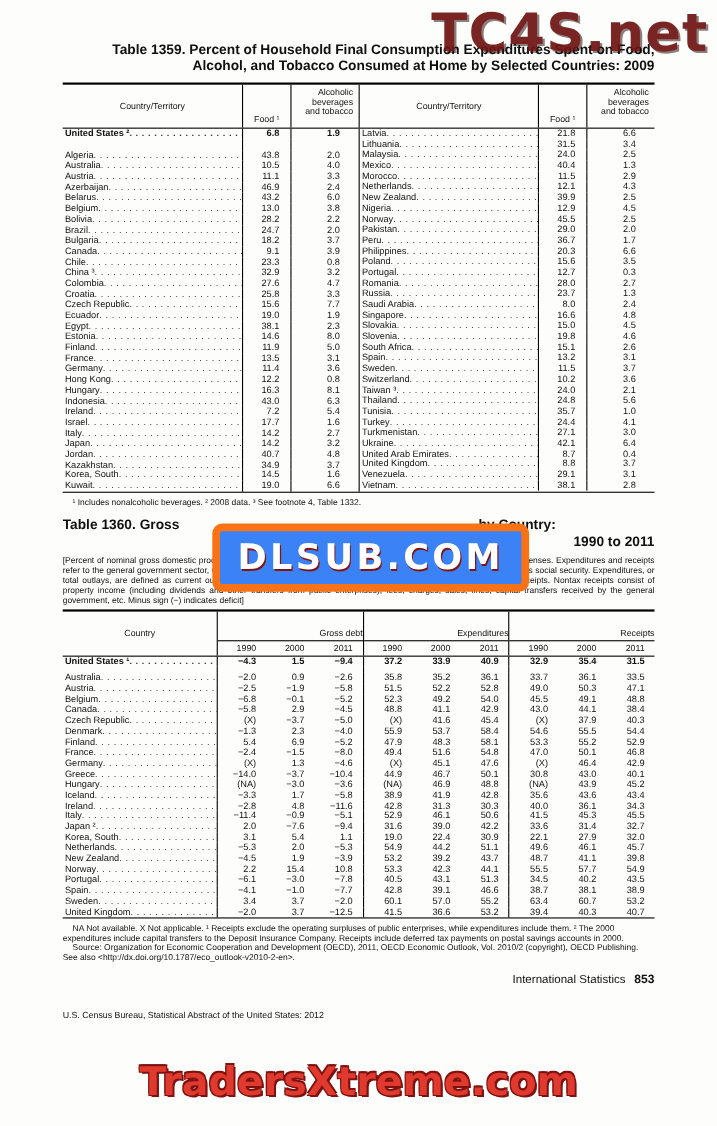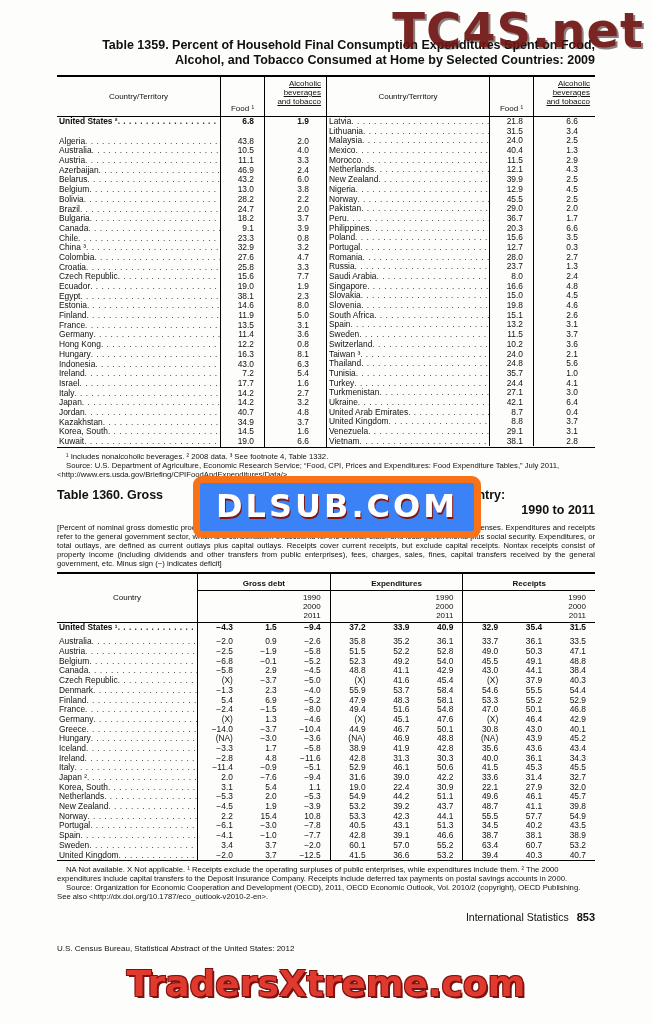--- a/index.html
+++ b/index.html
@@ -10,21 +10,21 @@
 
   .t-title{font-size:12.5px;font-weight:bold;line-height:15px;text-align:right;}
 
   
   .table59{margin-top:7px;border-top:2px solid #000;border-bottom:1px solid #000;display:flex;}
   .half{width:50%;}
   .half.rgt{border-left:1px solid #000;}
   .h59{display:flex;border-bottom:1px solid #000;height:40px;font-size:8px;line-height:9px;}
   .h59 .hco{flex:1;display:flex;align-items:center;justify-content:center;text-align:center;}
   .h59 .hfo{width:44px;border-left:1px solid #000;display:flex;align-items:flex-end;justify-content:center;padding-bottom:3px;}
-  .h59 .hal{width:62px;border-left:1px solid #000;text-align:right;padding:2px 5px 0 0;white-space:pre-line;text-decoration:underline;}
+  .h59 .hal{width:62px;border-left:1px solid #000;text-align:right;padding:2px 5px 0 0;white-space:pre-line;}
   .r59{display:flex;height:9.7px;line-height:9.7px;font-size:8.4px;}
   .r59 .nm{padding-left:2px;white-space:nowrap;}
   .r59 .ld{flex:1;overflow:hidden;white-space:nowrap;color:#333;}
   .r59 .ld::after{content:" . . . . . . . . . . . . . . . . . . . . . . . . . . . . . . . . . . . . . . . . . . . . . . . .";letter-spacing:.5px;}
   .r59 .v{text-align:right;border-left:1px solid #000;}
   .r59 .v1{width:44px;padding-right:10px;}
   .r59 .v2{width:62px;padding-right:17px;}
   .r59.bold{font-weight:bold;}
   .r59.spacer{height:10px;}
   .r59.spacer .ld::after{content:"";}
@@ -34,22 +34,22 @@
 
   
   .sec60{margin-top:9px;}
   .t60-line1{display:flex;}
   .t60-gap{width:272px;}
   .intro{margin-top:5px;font-size:7.7px;line-height:9px;text-align:justify;}
   .table60{margin-top:4px;border-top:2px solid #000;border-bottom:1px solid #000;}
   .h60{display:flex;border-bottom:1px solid #000;font-size:8px;}
   .h60 .hcountry{width:140px;display:flex;align-items:center;justify-content:center;}
   .h60 .hgroup{flex:1;border-left:1px solid #000;}
-  .h60 .glabel{text-align:center;padding:5px 0 2px;border-bottom:1px solid #000;font-weight:bold;}
-  .h60 .gyears{display:flex;padding:2px 0;flex-direction:column;}
+  .h60 .glabel{text-align:right;padding:15px 0 2px;border-bottom:1px solid #000;}
+  .h60 .gyears{display:flex;padding:2px 0;}
   .h60 .gyears span{flex:1;text-align:right;padding-right:9px;}
   .r60{display:flex;height:9.7px;line-height:9.7px;font-size:8.4px;}
   .r60 .ncell{width:140px;display:flex;overflow:hidden;}
   .r60 .nm{padding-left:2px;white-space:nowrap;}
   .r60 .ld{flex:1;overflow:hidden;white-space:nowrap;color:#333;}
   .r60 .ld::after{content:" . . . . . . . . . . . . . . . . . . . . . . . .";letter-spacing:.5px;}
   .r60 .v{flex:1;text-align:right;padding-right:9px;}
   .r60 .v.gb{border-left:1px solid #000;}
   .r60.bold{font-weight:bold;}
   .r60.spacer{height:5px;}
@@ -505,21 +505,20 @@
               <span class="ld"></span>
               <span class="v v1">38.1</span>
               <span class="v v2">2.8</span>
             </div>
           </div>
       </div>
     </div>
 
     <div class="fnblock">
       <p>¹ Includes nonalcoholic beverages. ² 2008 data. ³ See footnote 4, Table 1332.</p>
-      <p>Source: U.S. Department of Agriculture, Economic Research Service; “Food, CPI, Prices and Expenditures: Food Expenditure Tables,” July 2011, &lt;http://www.ers.usda.gov/Briefing/CPIFoodAndExpenditures/Data/&gt;.</p>
     </div>
 
     <div class="sec60">
       <div class="t-title t60-line1">
         <span>Table 1360. Gross</span>
         <span class="t60-gap"></span>
         <span>by Country:</span>
       </div>
       <div class="t-title">1990 to 2011</div>
 

